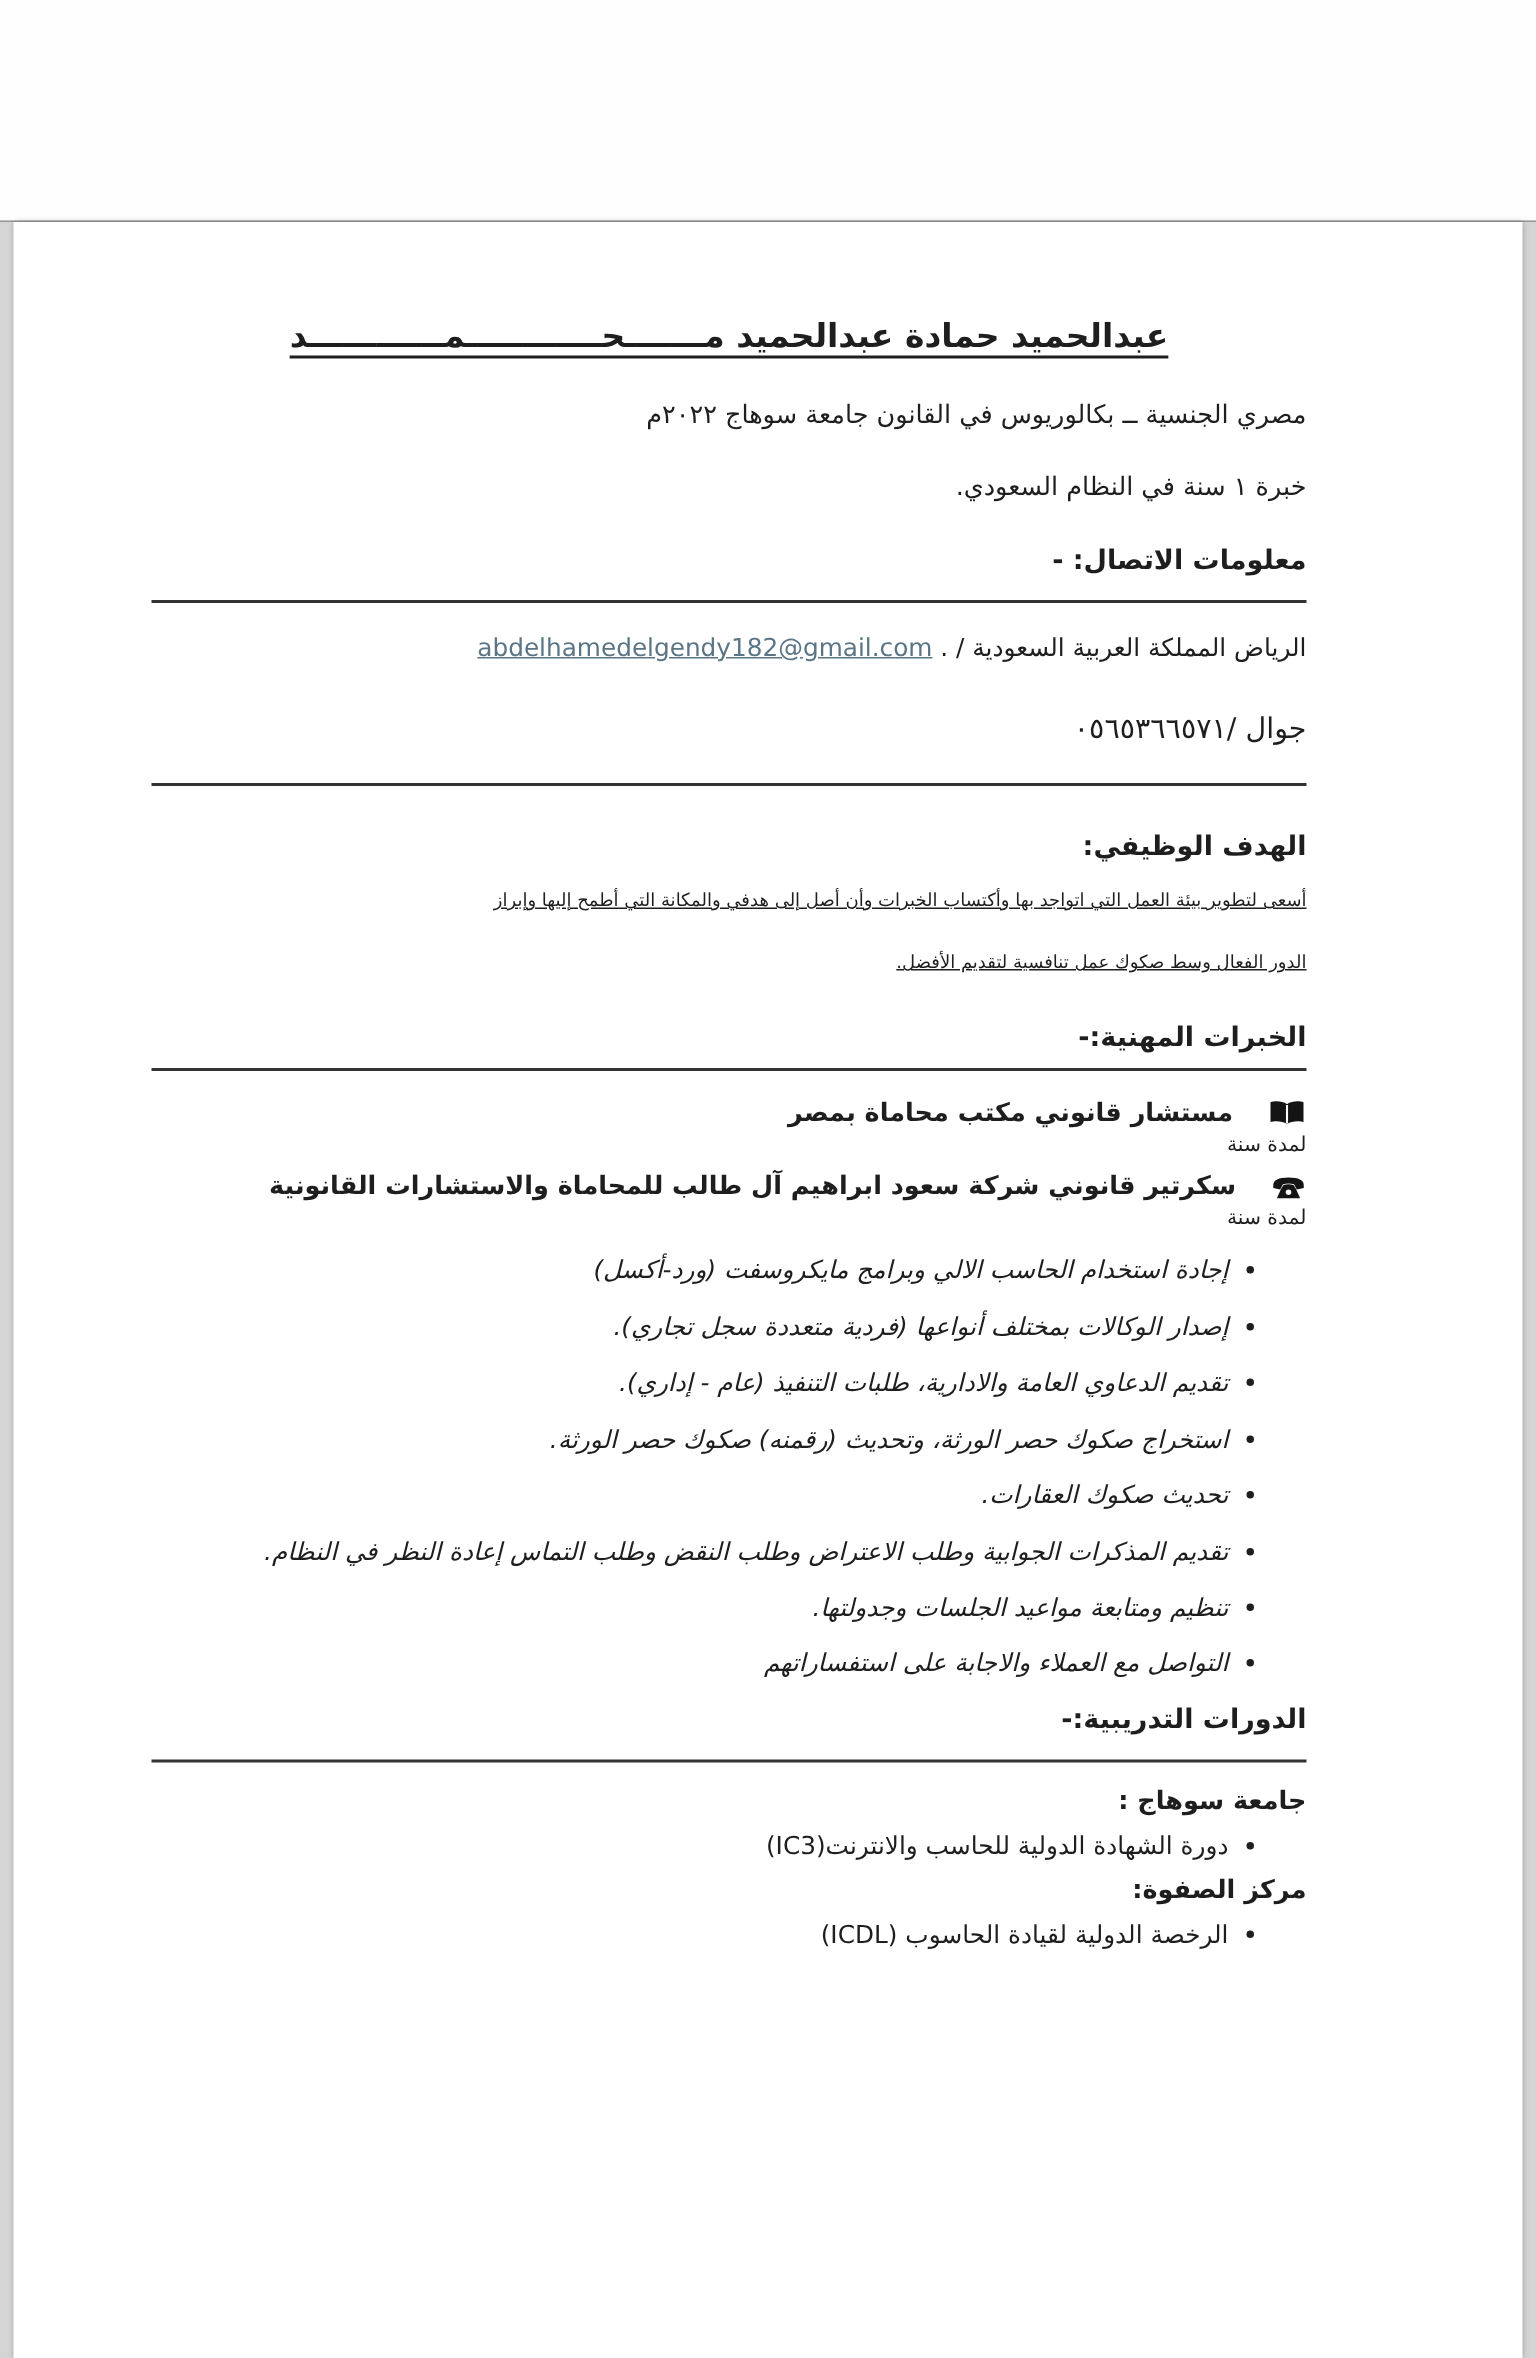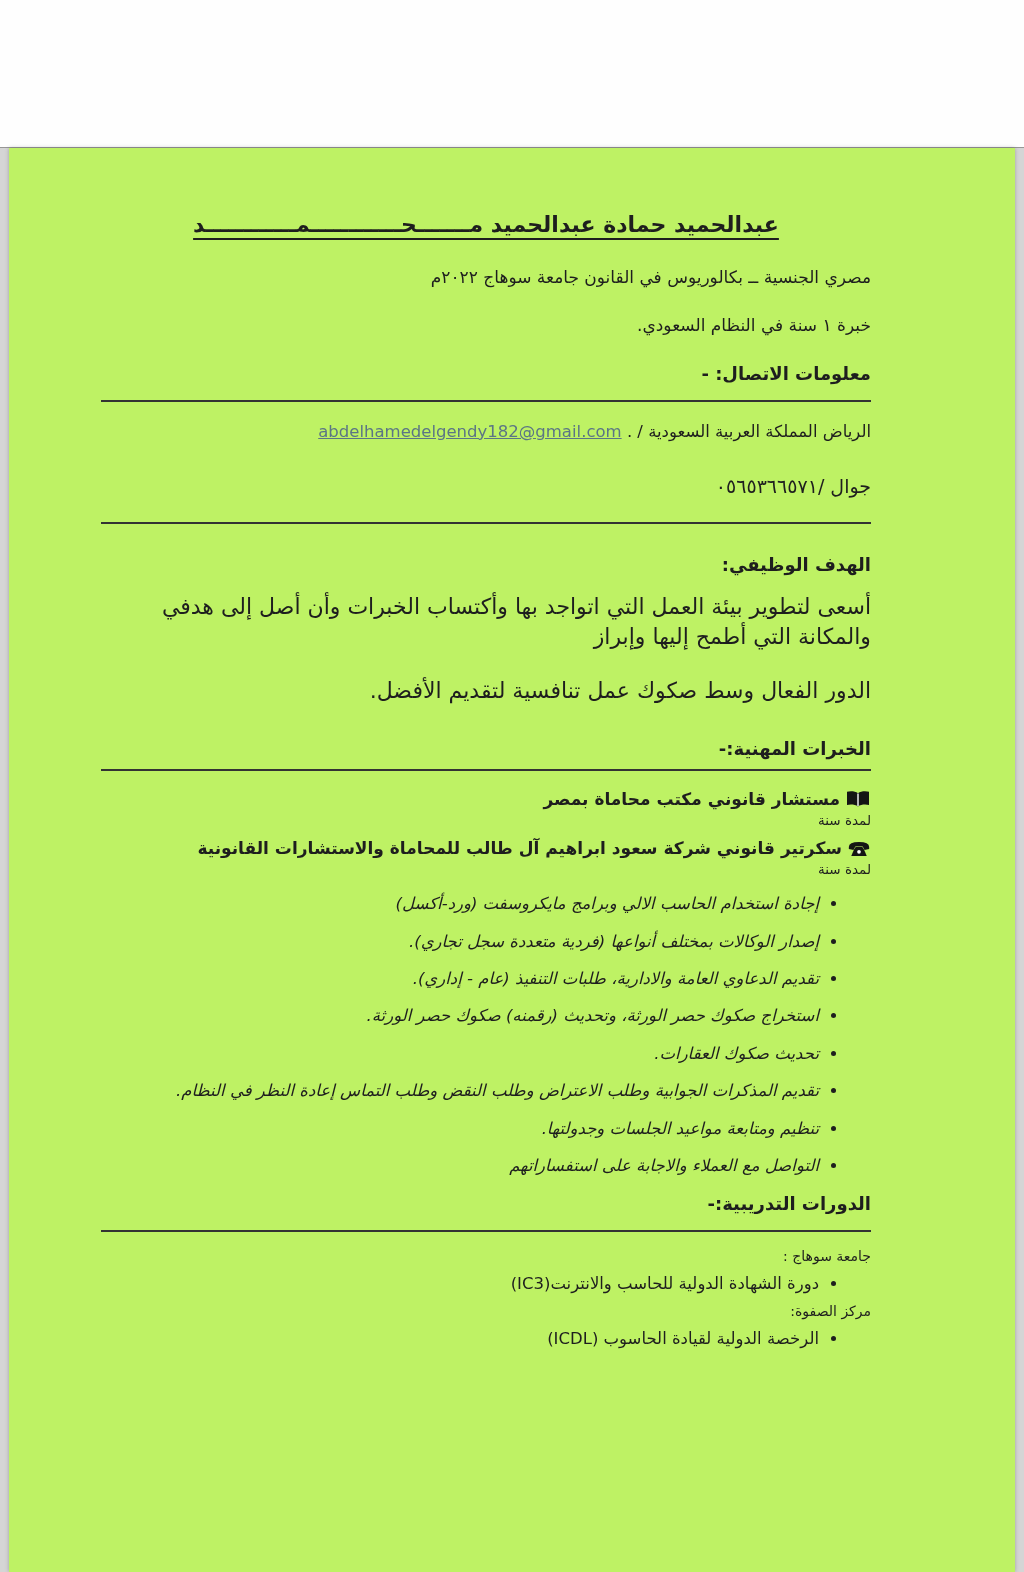--- a/index.html
+++ b/index.html
@@ -20,21 +20,21 @@
     background: #fefefe;
   }
   .doc-frame {
     height: 1425px;
     background: #d5d5d5;
     border-top: 1px solid #979797;
     padding: 0 9px;
   }
   .page {
     height: 100%;
-    background: #bef264;
+    background: #ffffff;
     direction: rtl;
     unicode-bidi: embed;
     color: #1e1e1e;
     padding: 64px 144px 20px 92px;
     box-shadow: 0 0 4px rgba(0,0,0,0.25);
   }
   .name {
     text-align: center;
     font-weight: bold;
     font-size: 22px;
@@ -73,31 +73,32 @@
     direction: ltr;
     unicode-bidi: embed;
   }
   .mobile-line {
     font-size: 19px;
     margin-bottom: 25px;
   }
   .rule-after-contact { margin-bottom: 30px; }
   .objective-heading { margin-bottom: 17px; }
   .objective-text {
-    font-size: 22px;
+    font-size: 12px;
     margin-bottom: 25px;
     line-height: 1.35;
+    text-decoration: underline;
   }
   .objective-text.last { margin-bottom: 32px; }
   .experience-heading { margin-bottom: 10px; }
   .rule-experience { margin-bottom: 18px; }
   .job-row {
     display: flex;
     align-items: center;
-    gap: 5px;
+    gap: 23px;
     font-weight: bold;
     font-size: 17px;
     margin-bottom: 3px;
   }
   .job-row .icon { flex: 0 0 auto; display: inline-flex; }
   .duration {
     font-size: 13.5px;
     margin-bottom: 10px;
   }
   .duration.last { margin-bottom: 16px; }
@@ -108,22 +109,22 @@
     font-style: italic;
   }
   ul.bullets li {
     font-size: 16.5px;
     margin-bottom: 16px;
     line-height: 1.3;
   }
   .training-heading { margin-top: 14px; margin-bottom: 16px; }
   .rule-training { margin-bottom: 16px; }
   .group-title {
-    font-weight: normal;
-    font-size: 14px;
+    font-weight: bold;
+    font-size: 17px;
     margin-bottom: 10px;
   }
   ul.training-list {
     list-style: disc;
     padding: 0 52px 0 0;
     margin: 0 0 10px 0;
   }
   ul.training-list li {
     font-size: 16.5px;
     margin-bottom: 8px;

